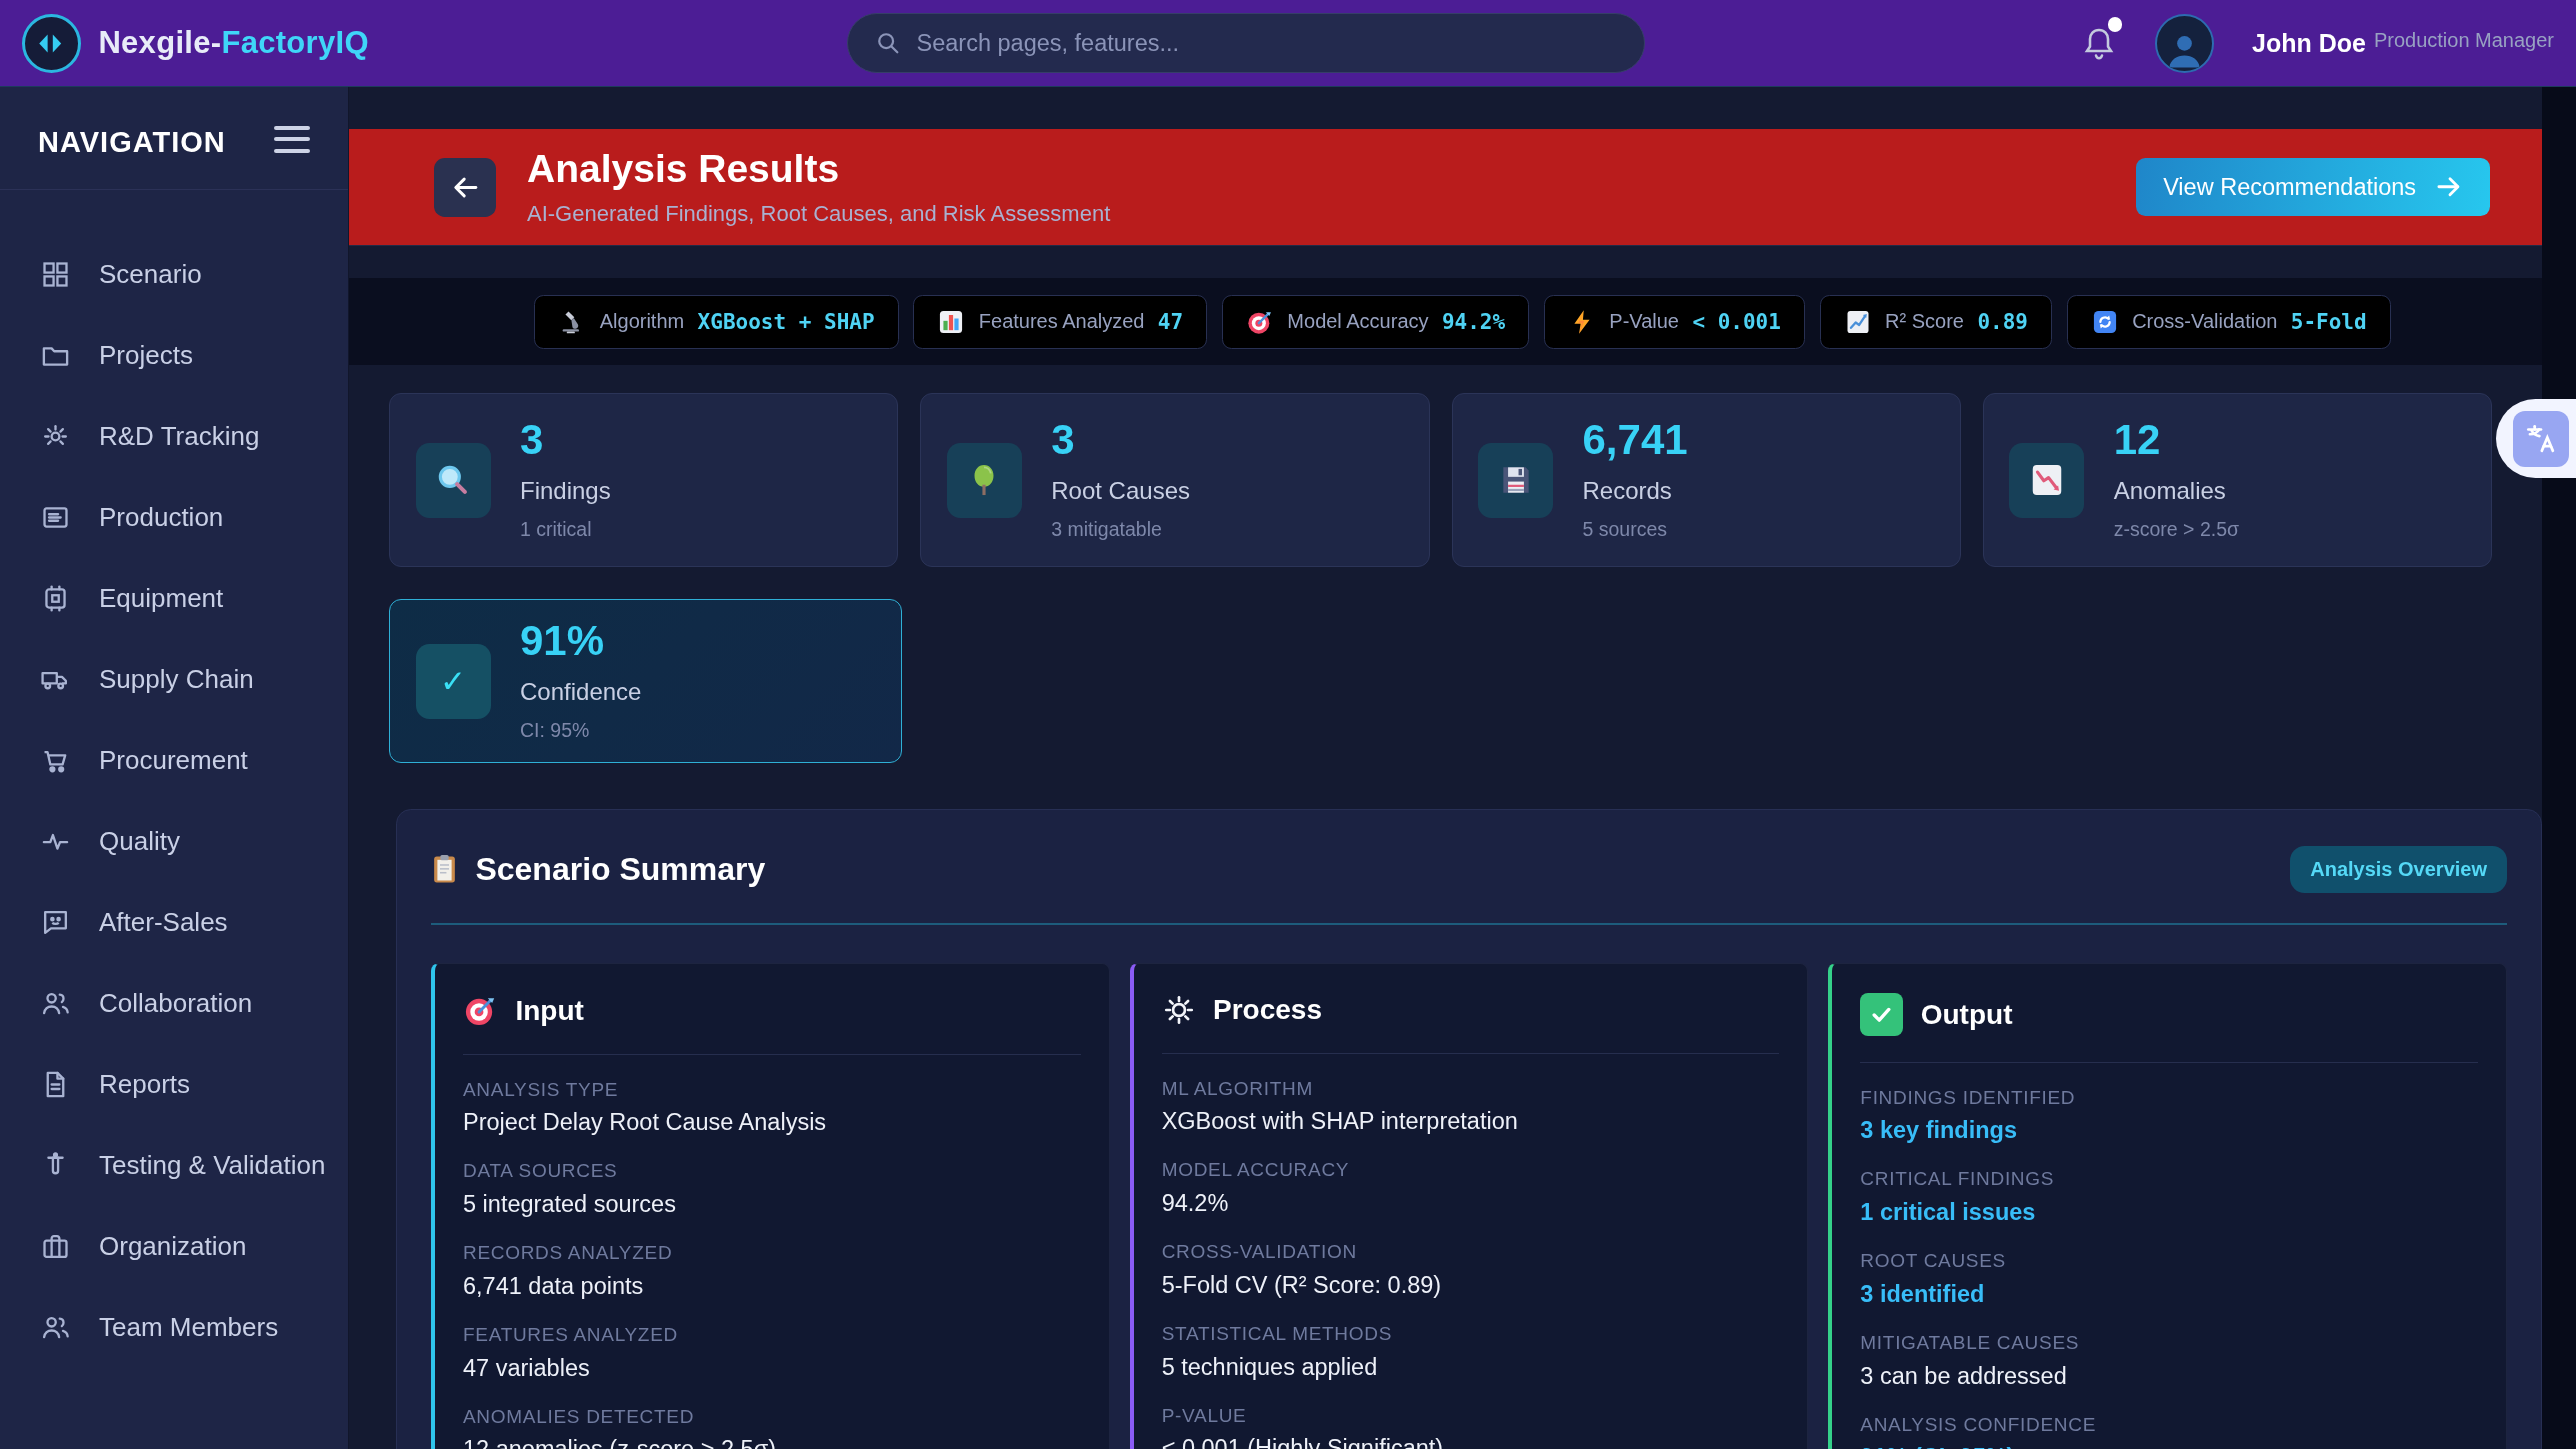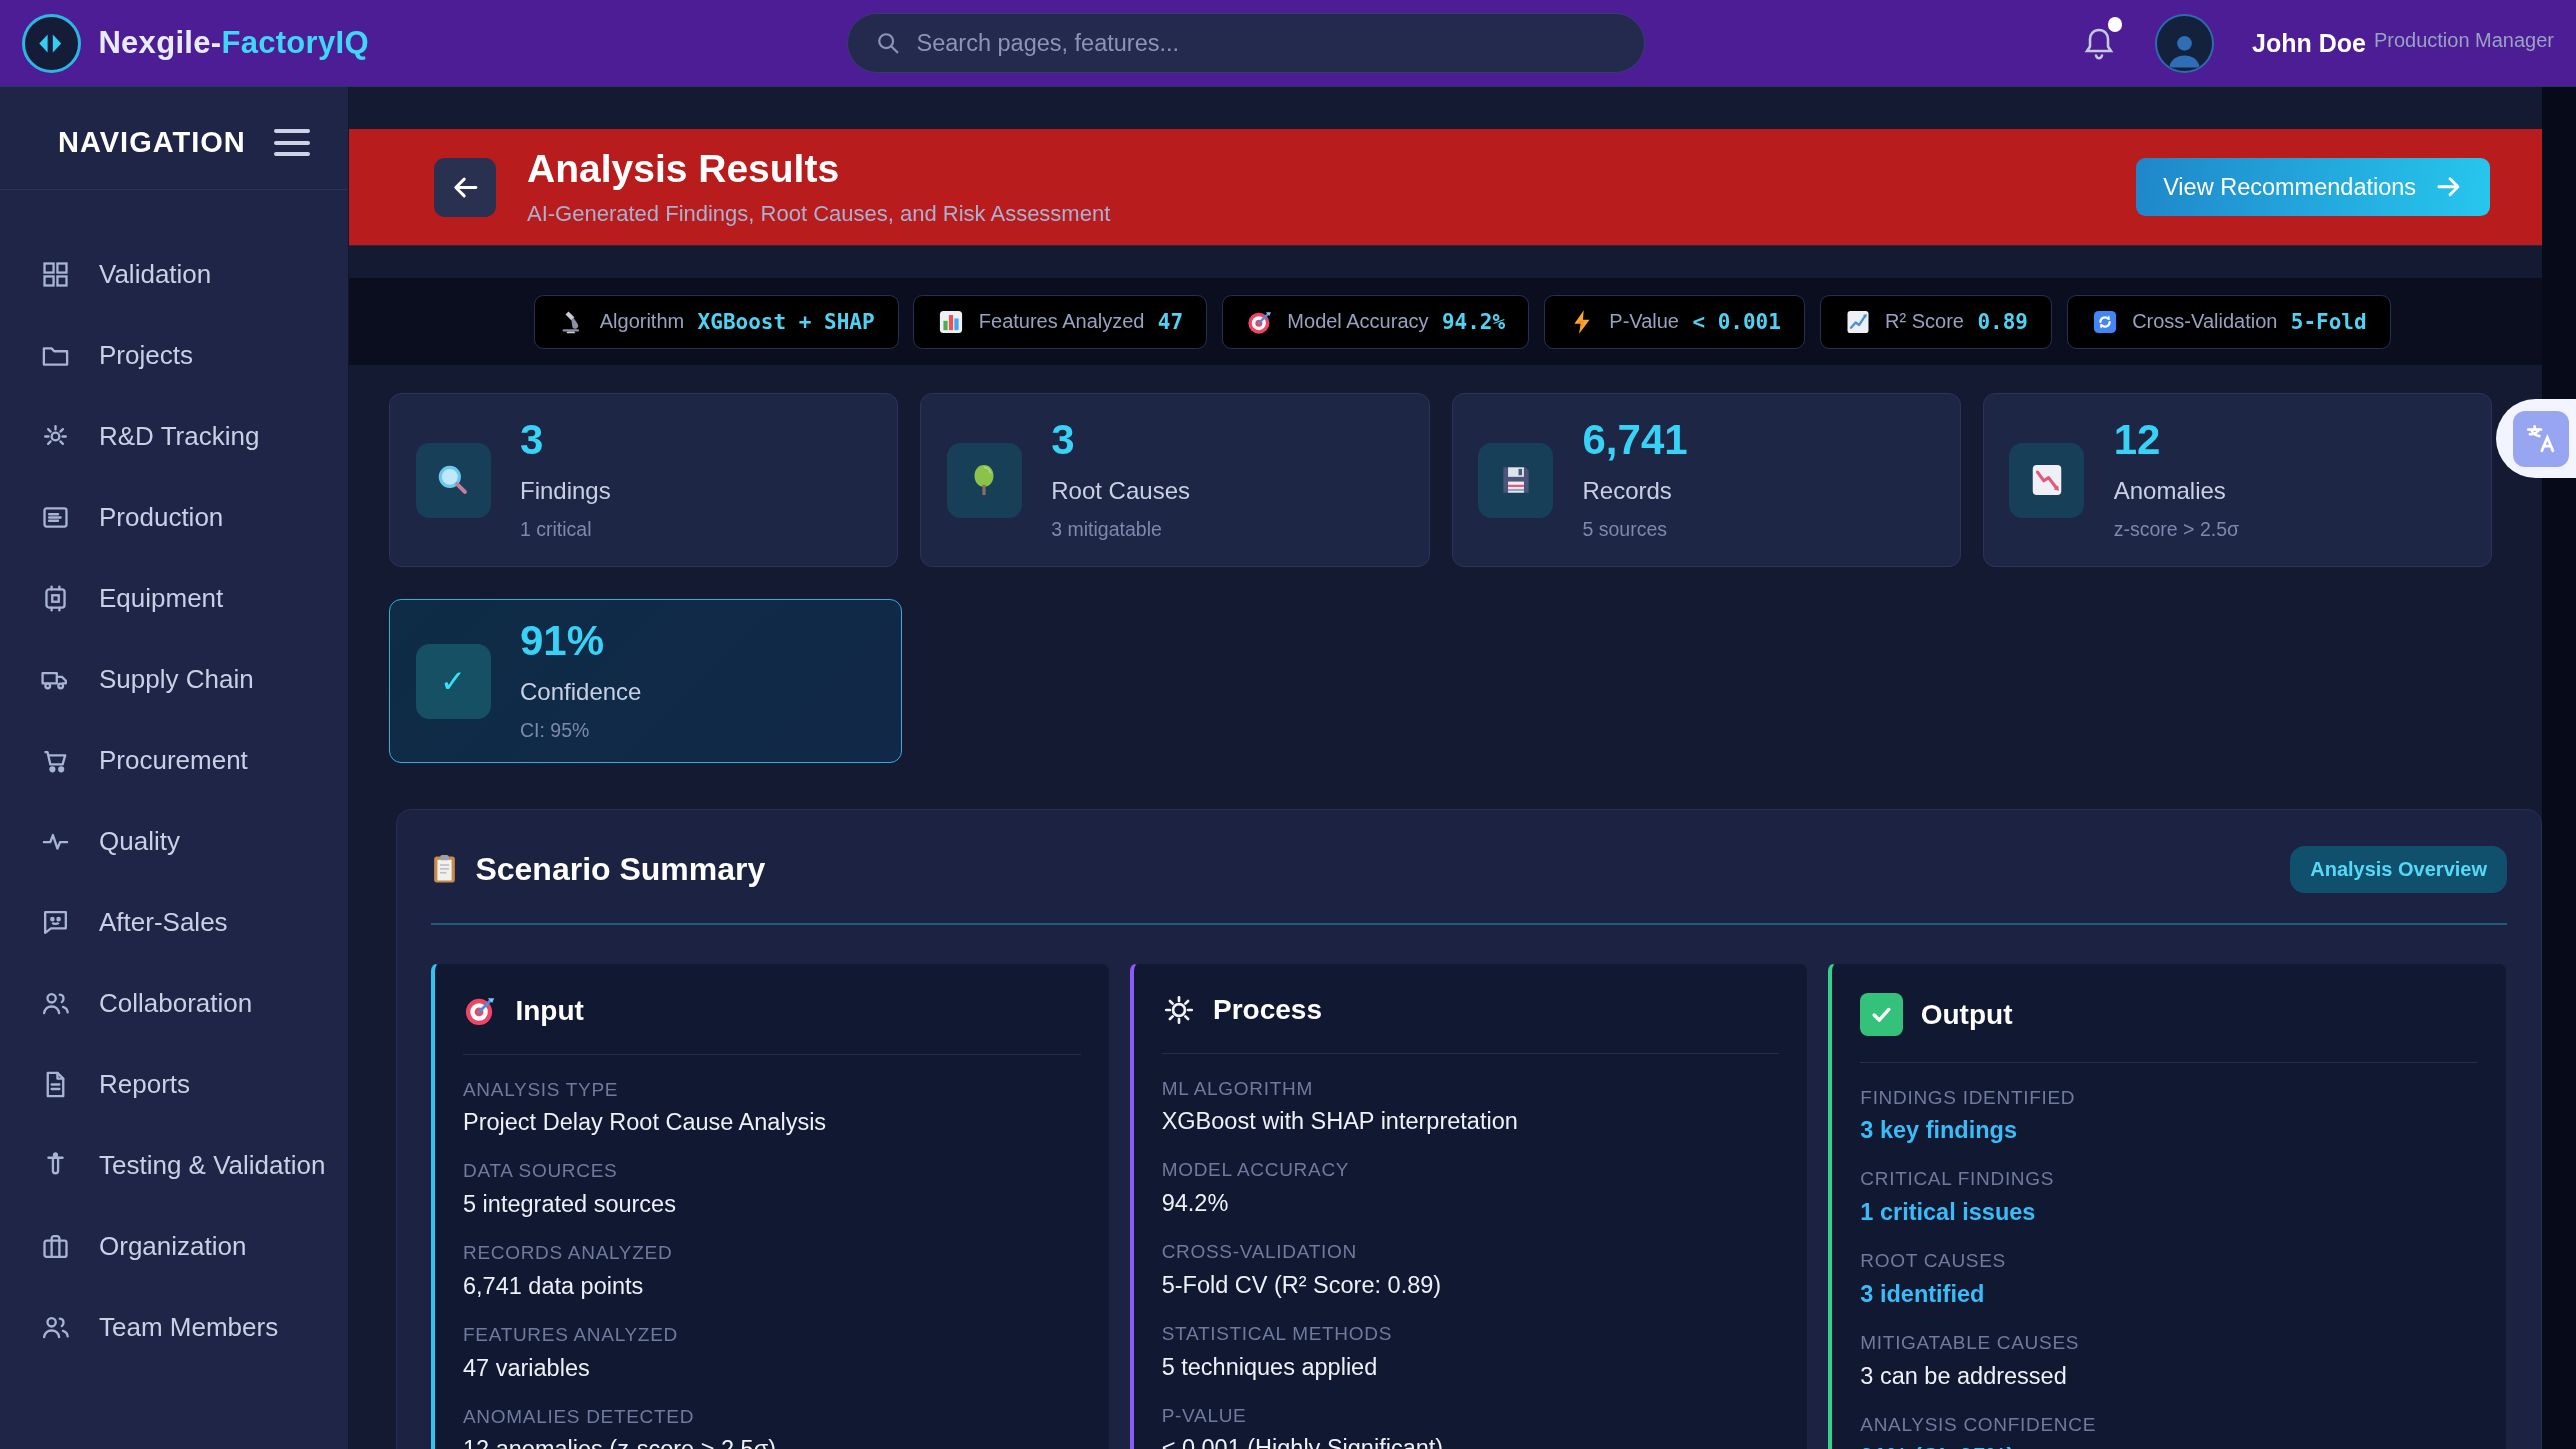--- a/index.html
+++ b/index.html
@@ -27,22 +27,22 @@
     border:2.7px solid #2d6bb0; display:flex; align-items:flex-end; justify-content:center; overflow:hidden; }
   .user-meta { display:flex; flex-direction:row; gap:8px; }
   .user-name { font-size:25px; font-weight:bold; color:#ffffff; }
   .user-role { font-size:20px; color:#98a2c2; }
 
   
   .shell { display:flex; height:1362px; }
 
   
   .sidebar { width:349px; background:#1e2546; border-right:1.3px solid #11162b; flex:none; }
-  .nav-head { display:flex; align-items:center; justify-content:space-between;
-    padding:39px 38px 0 58px; }
+  .nav-head { display:flex; justify-content:space-between;
+    padding:39px 38px 0 38px; }
   .nav-title { font-size:29px; font-weight:bold; color:#ffffff; letter-spacing:1px; }
   .burger { display:flex; flex-direction:column; gap:7.4px; cursor:pointer; }
   .burger span { width:36px; height:4px; border-radius:2px; background:#cdd3e6; }
   .nav-divider { height:1.3px; background:#2b3157; margin-top:29.5px; }
   .nav-items { margin-top:44px; }
   .nav-item { height:81px; display:flex; align-items:center; gap:28px; padding-left:40px;
     cursor:pointer; }
   .nav-item .lbl { font-size:26px; color:#c9d0e6; }
 
   
@@ -177,21 +177,21 @@
     <nav class="nav-items">
       <div class="nav-item">
         <span>
             <svg width="31" height="31" viewBox="0 0 24 24" fill="none" stroke="#a9b3d2" stroke-width="1.8">
               <rect x="3.5" y="3.5" width="7" height="7"></rect>
               <rect x="13.5" y="3.5" width="7" height="7"></rect>
               <rect x="3.5" y="13.5" width="7" height="7"></rect>
               <rect x="13.5" y="13.5" width="7" height="7"></rect>
             </svg>
           </span>
-        <span class="lbl">Validation</span>
+        <span class="lbl">Scenario</span>
       </div>
       <div class="nav-item">
         <span>
             <svg width="31" height="31" viewBox="0 0 24 24" fill="none" stroke="#a9b3d2" stroke-width="1.8" stroke-linejoin="round">
               <path d="M3 19V6.5h6l2 2.2h10V19H3z"></path>
             </svg>
           </span>
         <span class="lbl">Projects</span>
       </div>
       <div class="nav-item">

